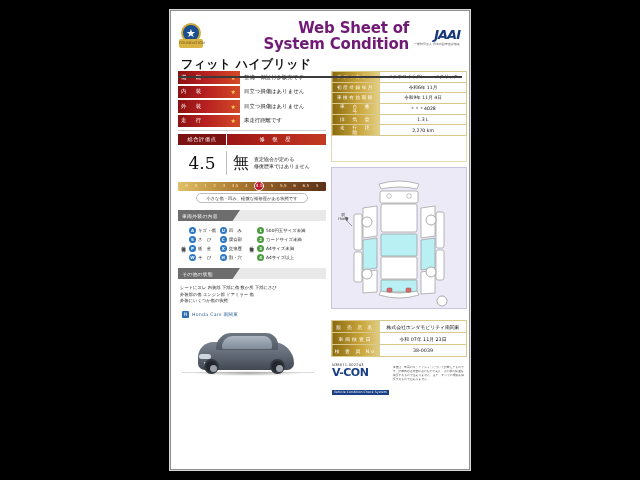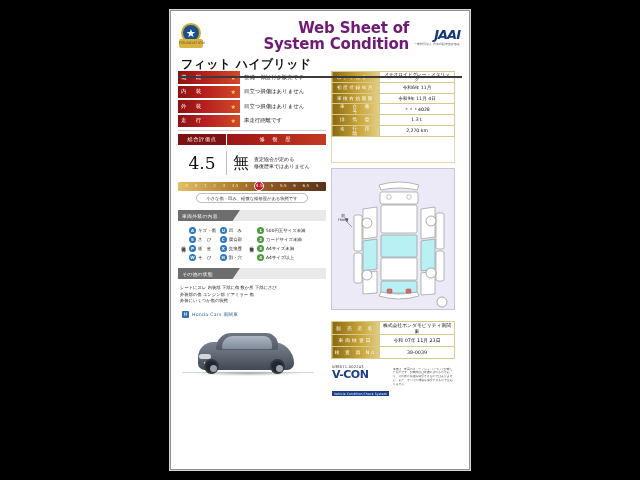--- a/index.html
+++ b/index.html
@@ -53,21 +53,21 @@
   .jaai .sub { font-size:2.9px; color:#4b4b4b; letter-spacing:.1px; white-space:nowrap; }
   .model-name {
     font-size:12px; color:#111; font-weight:bold;
     padding:4px 0 3px 3px; letter-spacing:.3px;
   }
   .hdr-rule { height:2px; background:#3b3b3b; margin-bottom:5px; }
 
   
   .cols { display:flex; gap:5px; align-items:flex-start; }
   .colL { width:148px; flex:none; }
-  .colR { width:124px; flex:none; }
+  .colR { width:136px; flex:none; }
 
   
   .ev-row { display:flex; align-items:stretch; height:12.5px; margin-bottom:2px; }
   .ev-lbl {
     width:62px; flex:none; color:#fff; font-size:5.4px;
     display:flex; align-items:center; justify-content:space-between;
     padding:0 3px; letter-spacing:1px;
     background:linear-gradient(90deg,#8d1111 0%,#b72020 45%,#d24a28 100%);
   }
   .ev-lbl .nm { letter-spacing:2px; }

